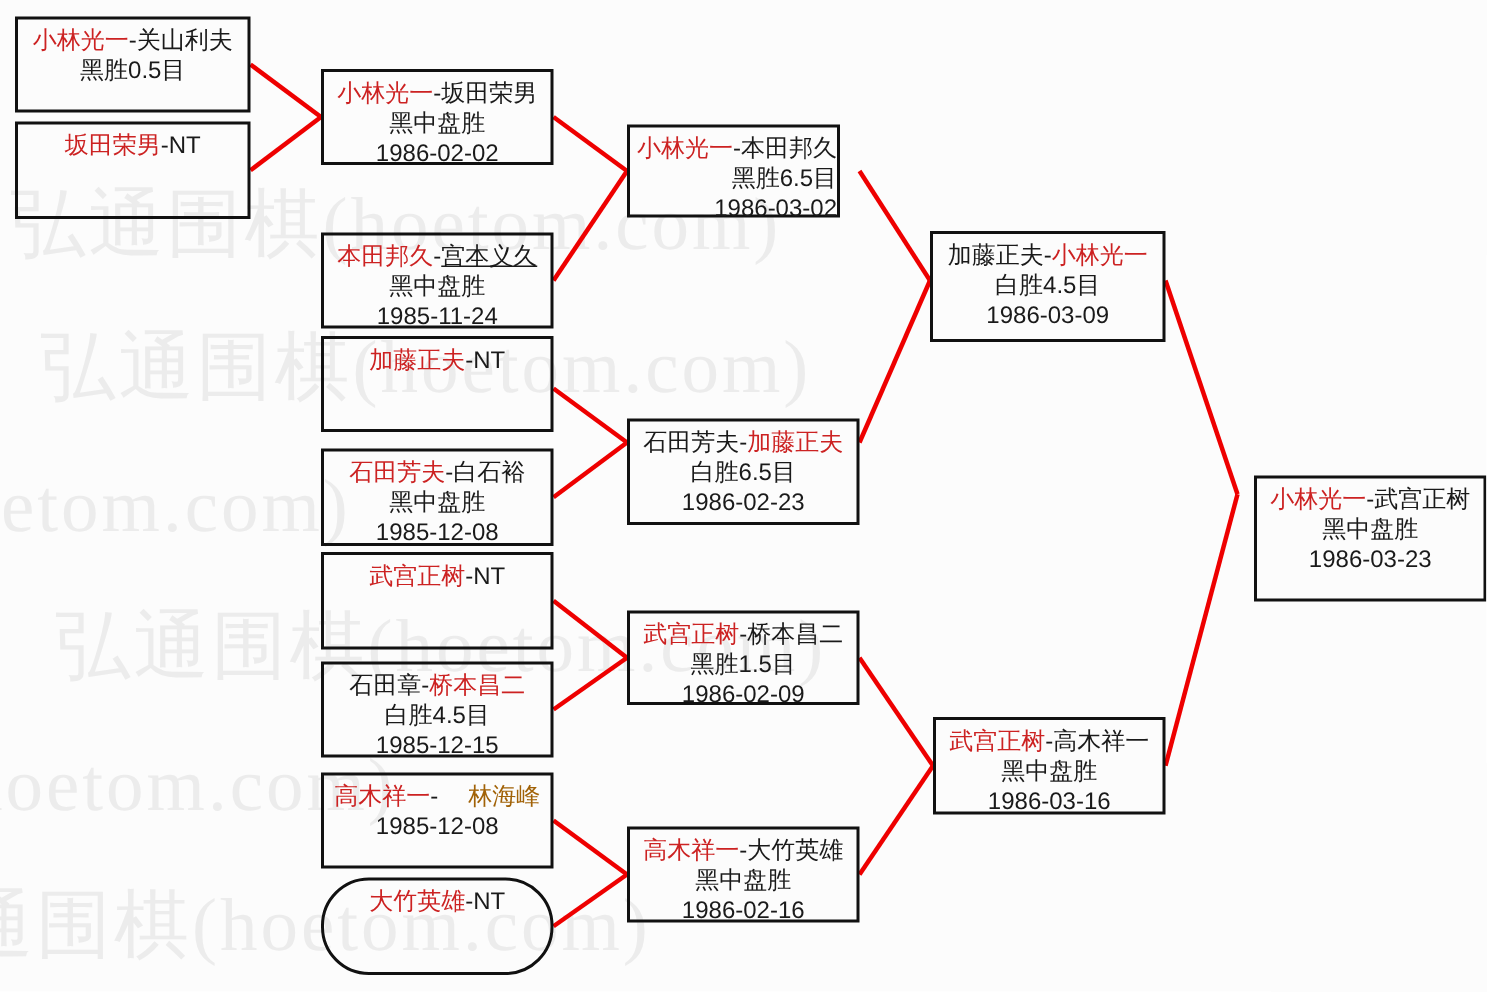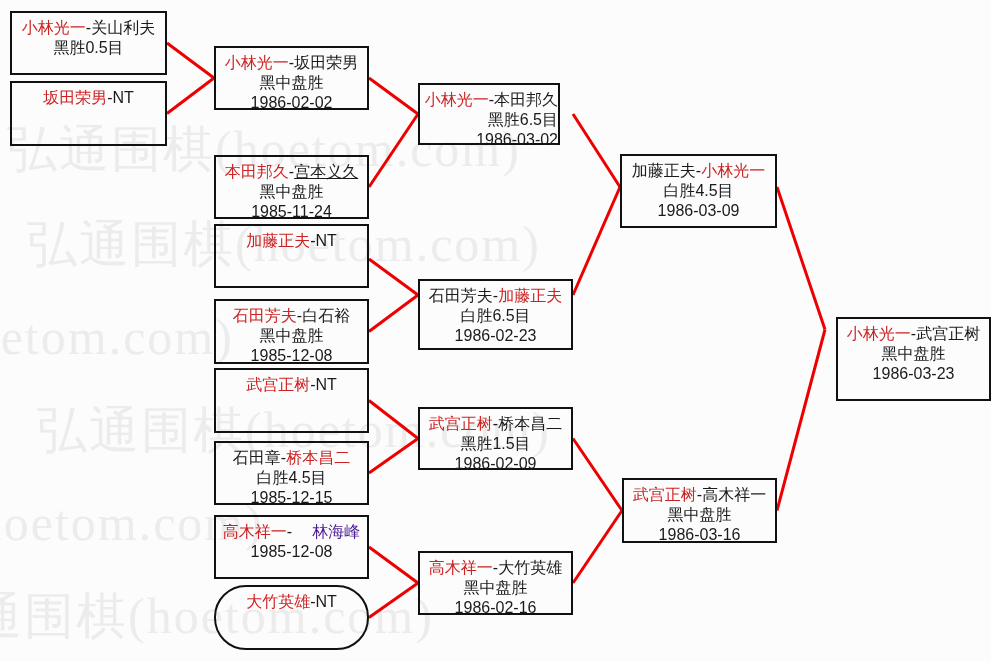--- a/index.html
+++ b/index.html
@@ -83,21 +83,21 @@
       </div>
       <div class="match-box" style="left: 214px; top: 368px; width: 155px; height: 65px; border-color: rgb(17, 17, 17);">
         <div class="pair"><span class="win" style="color: rgb(204, 34, 34);">武宫正树</span><span>-</span><span class="" style="color: rgb(26, 26, 26);">NT</span></div>
       </div>
       <div class="match-box" style="left: 214px; top: 441px; width: 155px; height: 64px; border-color: rgb(17, 17, 17);">
         <div class="pair"><span class="" style="color: rgb(26, 26, 26);">石田章</span><span>-</span><span class="win" style="color: rgb(204, 34, 34);">桥本昌二</span></div>
         <div>白胜4.5目</div>
         <div>1985-12-15</div>
       </div>
       <div class="match-box" style="left: 214px; top: 515px; width: 155px; height: 64px; border-color: rgb(17, 17, 17);">
-        <div class="pair"><span class="win" style="color: rgb(204, 34, 34);">高木祥一</span><span>-</span><span class="" style="color: #4c1d95; margin-left: 20px;">林海峰</span></div>
+        <div class="pair"><span class="win" style="color: rgb(204, 34, 34);">高木祥一</span><span>-</span><span class="" style="color: #a16207; margin-left: 20px;">林海峰</span></div>
         <div>1985-12-08</div>
       </div>
       <div class="match-box" style="left: 214px; top: 585px; width: 155px; height: 65px; border-color: rgb(17, 17, 17); border-radius: 32px;">
         <div class="pair"><span class="win" style="color: rgb(204, 34, 34);">大竹英雄</span><span>-</span><span class="" style="color: rgb(26, 26, 26);">NT</span></div>
       </div>
       <div class="match-box" style="left: 418px; top: 83px; width: 142px; height: 62px; border-color: rgb(17, 17, 17); text-align: right;">
         <div class="pair"><span class="win" style="color: rgb(204, 34, 34);">小林光一</span><span>-</span><span class="" style="color: rgb(26, 26, 26);">本田邦久</span></div>
         <div>黑胜6.5目</div>
         <div>1986-03-02</div>
       </div>

